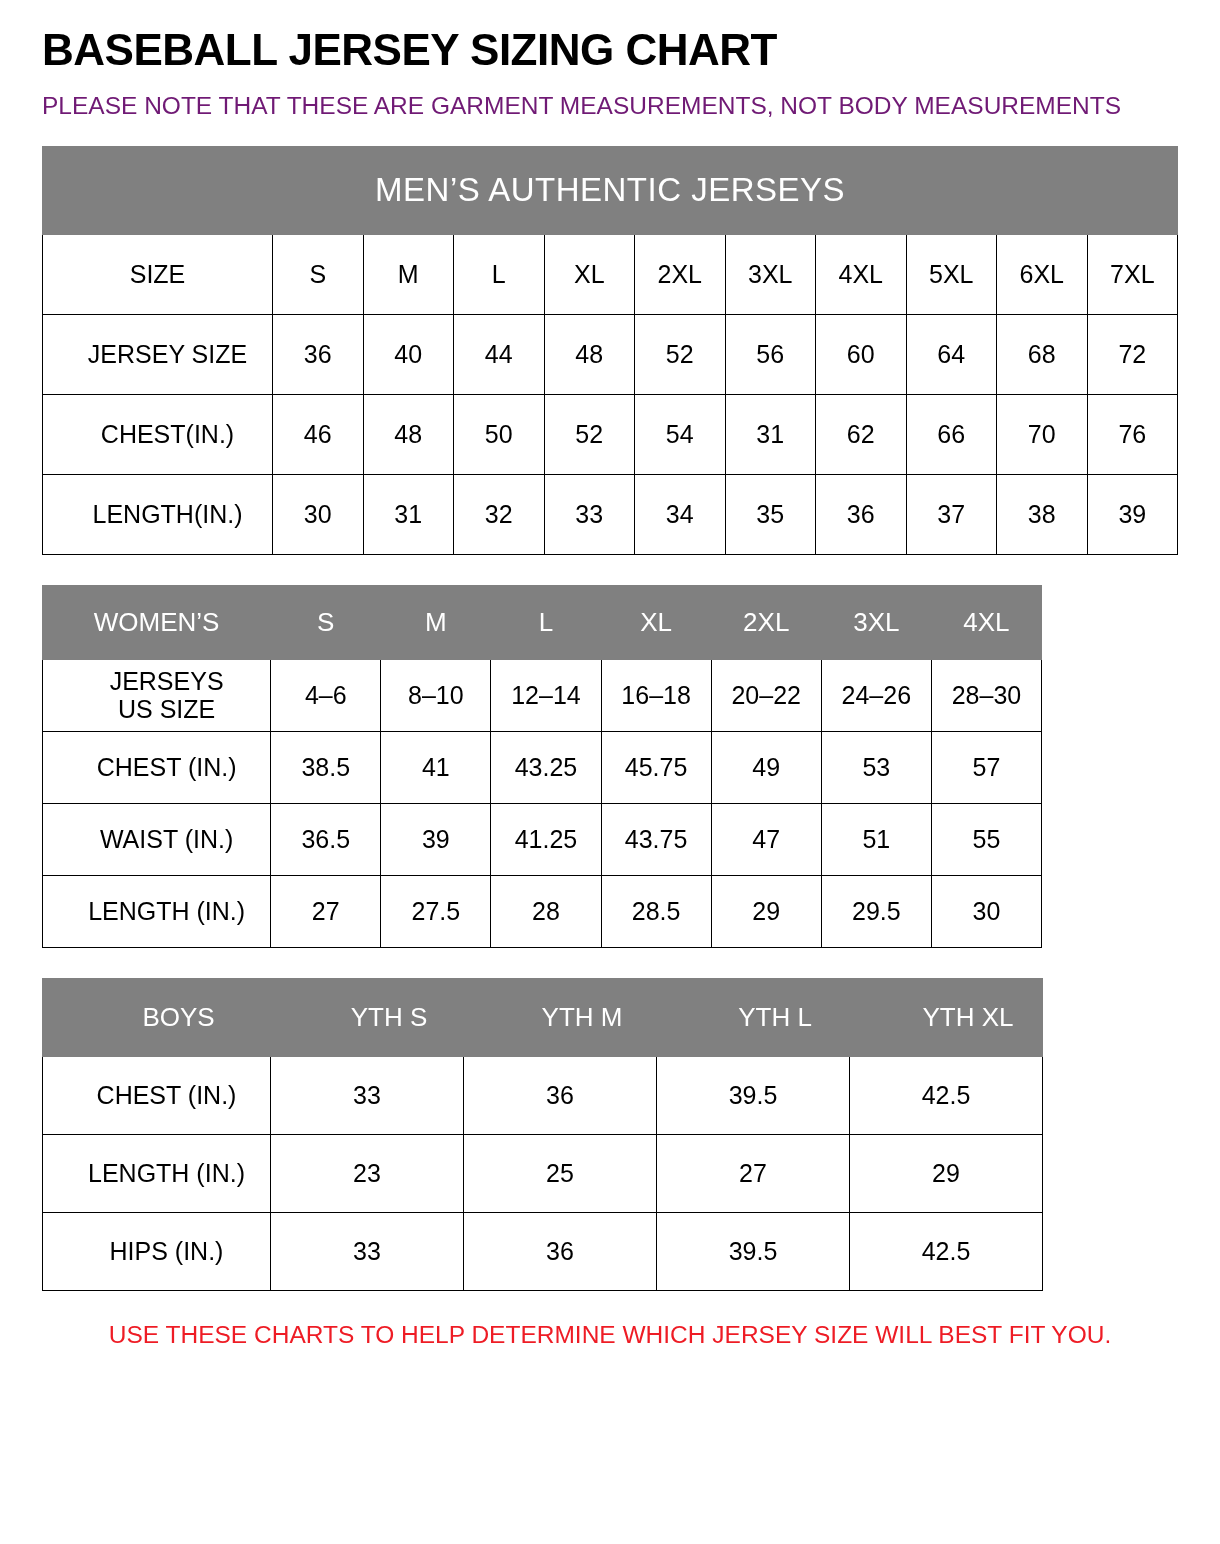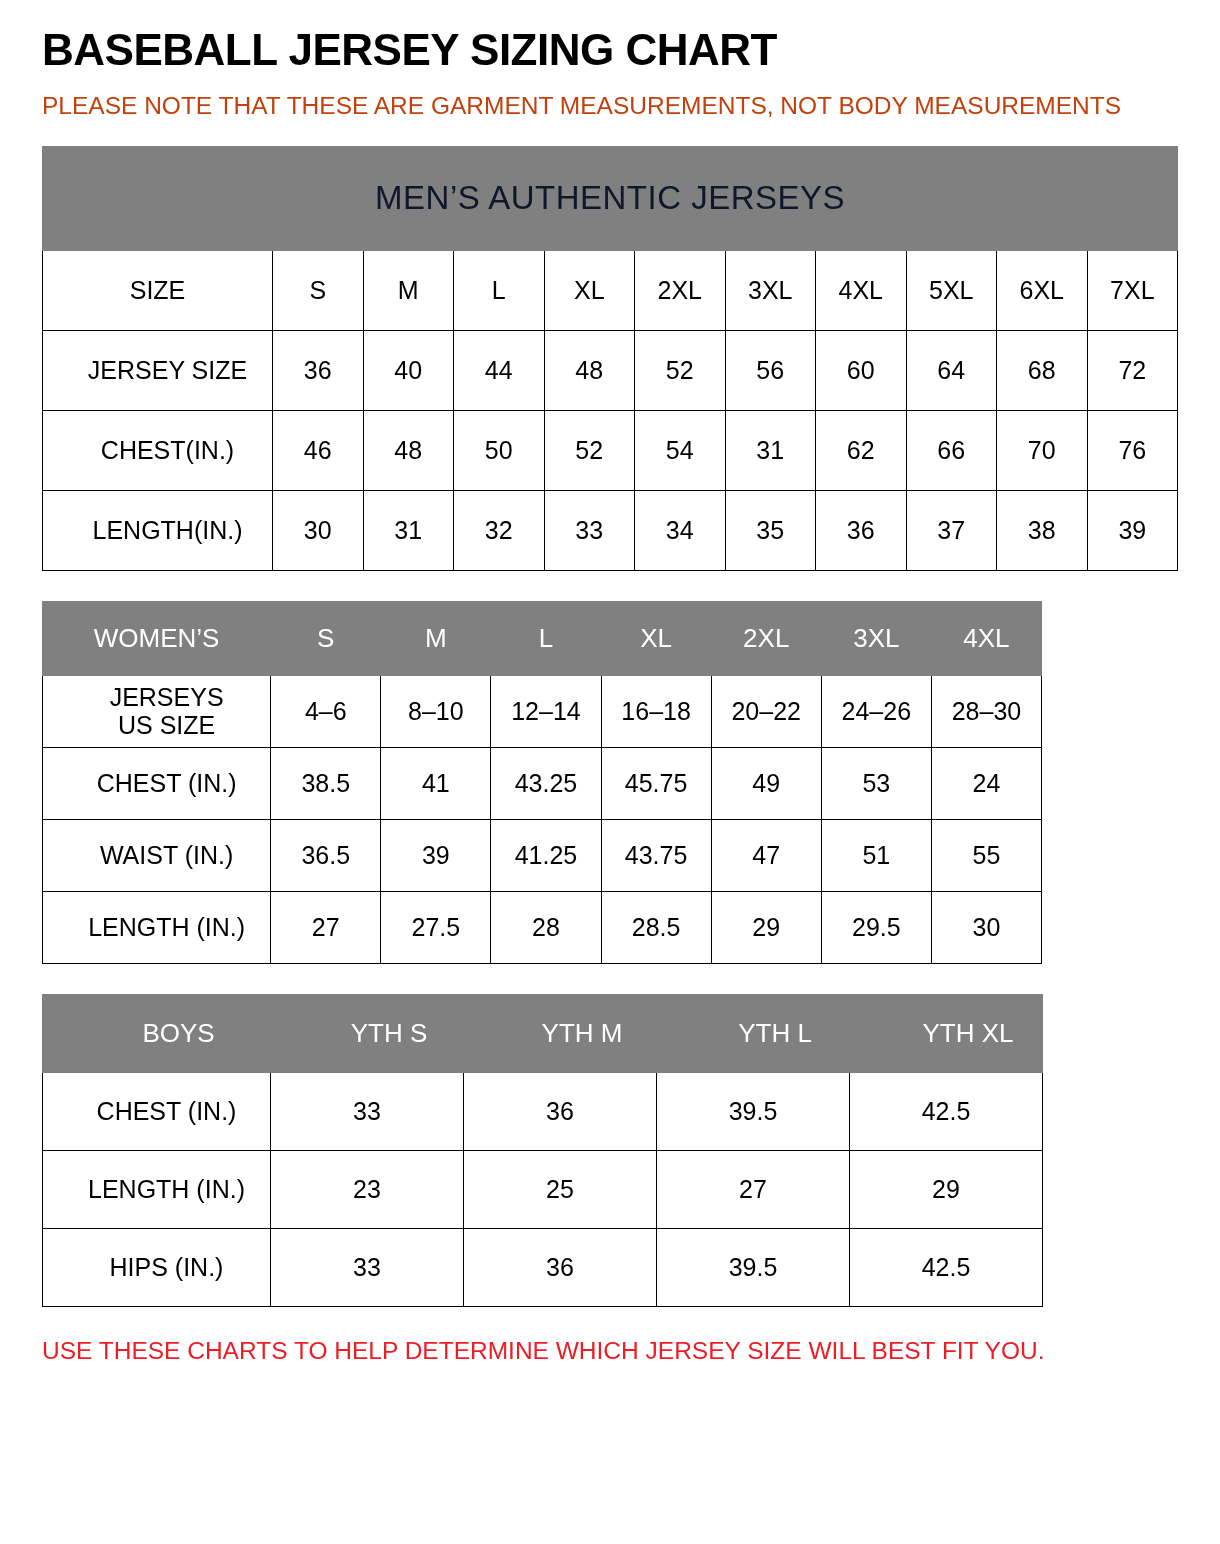--- a/index.html
+++ b/index.html
@@ -20,21 +20,21 @@
     box-sizing: border-box;
   }
   .main-title {
     font-size: 44px;
     font-weight: bold;
     letter-spacing: -0.5px;
     margin: 0 0 16px 0;
     line-height: 1.1;
   }
   .note {
-    color: #c2410c;
+    color: #701a75;
     font-size: 24.5px;
     line-height: 1.28;
     margin: 0 0 24px 0;
     max-width: 1120px;
   }
   table {
     border-collapse: collapse;
     table-layout: fixed;
     width: 1135px;
     margin-bottom: 30px;
@@ -43,24 +43,24 @@
     border: 1px solid #000000;
     text-align: center;
     font-weight: normal;
     font-size: 25px;
     padding: 0;
     height: 80px;
     box-sizing: border-box;
   }
   .banner {
     background: #808080;
-    color: #0f172a;
+    color: #ffffff;
     font-size: 33px;
     letter-spacing: 0.5px;
-    height: 104px;
+    height: 88px;
     border: 1px solid #808080;
   }
   .hdr {
     background: #808080;
     color: #ffffff;
     font-size: 26px;
     height: 82px;
     border: 1px solid #808080;
   }
   .rowlabel {
@@ -79,21 +79,21 @@
   .two-line { line-height: 1.15; }
   
   #boys-table { width: 1000px; }
   #boys-table .c0 { width: 228px; }
   #boys-table .cx { width: 193px; }
   #boys-table td { height: 78px; }
   #boys-table .hdr { height: 78px; padding-left: 44px; }
   .footer-note {
     color: #ee1c25;
     font-size: 24.5px;
-    text-align: left;
+    text-align: center;
     margin-top: 4px;
   }
 </style>
 </head>
 <body>
 
 <div class="page">
 
   <h1 class="main-title">BASEBALL JERSEY SIZING CHART</h1>
   <p class="note">PLEASE NOTE THAT THESE ARE GARMENT MEASUREMENTS, NOT BODY MEASUREMENTS</p>
@@ -207,21 +207,21 @@
         <td>28–30</td>
       </tr>
       <tr>
         <td class="rowlabel">CHEST (IN.)</td>
         <td>38.5</td>
         <td>41</td>
         <td>43.25</td>
         <td>45.75</td>
         <td>49</td>
         <td>53</td>
-        <td>24</td>
+        <td>57</td>
       </tr>
       <tr>
         <td class="rowlabel">WAIST (IN.)</td>
         <td>36.5</td>
         <td>39</td>
         <td>41.25</td>
         <td>43.75</td>
         <td>47</td>
         <td>51</td>
         <td>55</td>

